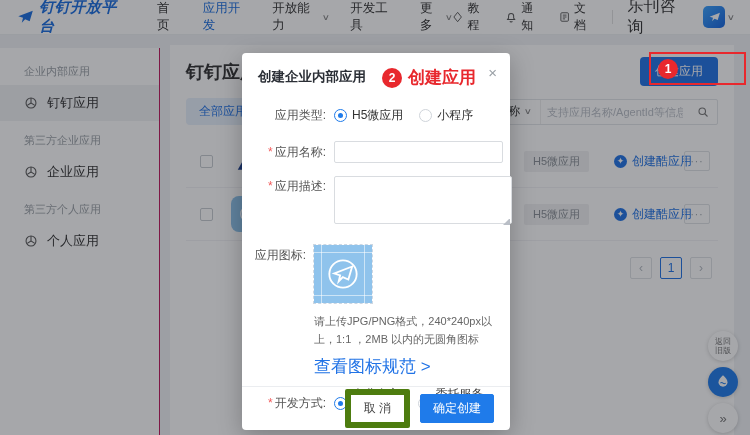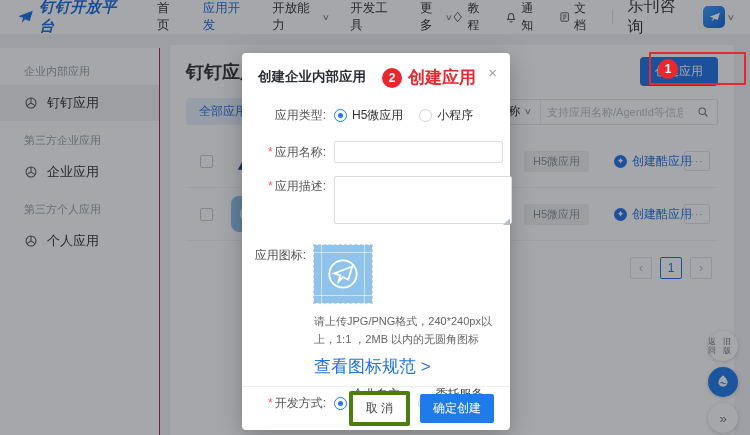--- a/index.html
+++ b/index.html
@@ -54,21 +54,21 @@
   .more-btn { position:absolute; right:8px; width:26px; height:20px; border:1px solid #dfe2e6; border-radius:2px; color:#98a0a8;
               font-size:10px; letter-spacing:1px; display:flex; align-items:center; justify-content:center; cursor:pointer; }
   .pagination { display:flex; justify-content:flex-end; gap:8px; margin-top:16px; padding-right:6px; }
   .page-box { width:22px; height:22px; border:1px solid #dfe2e6; border-radius:2px; background:#fff; color:#b4bac1;
               font-size:12px; display:flex; align-items:center; justify-content:center; cursor:pointer; }
   .page-box.current { border-color:#2173e6; color:#2173e6; }
 
   
   .floating { position:absolute; right:12px; bottom:2px; display:flex; flex-direction:column; align-items:center; gap:6px; z-index:2; }
   .float-circle { width:30px; height:30px; border-radius:50%; background:#fff; box-shadow:0 1px 4px rgba(0,0,0,.18);
-                  display:flex; align-items:center; justify-content:center; cursor:pointer; }
+                  display:flex; flex-direction:column; align-items:center; justify-content:center; cursor:pointer; }
   .float-circle.blue { background:#1f7bea; }
   .float-text { font-size:8px; color:#777; line-height:1.15; }
   .collapse-glyph { font-size:13px; color:#777; }
 
   
   .overlay { position:absolute; inset:0; background:rgba(20,24,31,.38); z-index:10; }
   .modal { position:absolute; left:242px; top:53px; width:268px; height:377px; background:#fff; border-radius:4px;
            box-shadow:0 6px 24px rgba(0,0,0,.25); z-index:20; }
   .modal-head { position:relative; padding:13px 16px 6px; display:flex; align-items:flex-start; }
   .modal-title { font-size:13.5px; color:#2b2f36; font-weight:600; line-height:22px; }
@@ -96,21 +96,21 @@
               display:flex; align-items:center; justify-content:center;
               background-image:
                 linear-gradient(to right, transparent 7px, rgba(255,255,255,.55) 7px, rgba(255,255,255,.55) 8px, transparent 8px),
                 linear-gradient(to right, transparent 50px, rgba(255,255,255,.55) 50px, rgba(255,255,255,.55) 51px, transparent 51px),
                 linear-gradient(to bottom, transparent 7px, rgba(255,255,255,.55) 7px, rgba(255,255,255,.55) 8px, transparent 8px),
                 linear-gradient(to bottom, transparent 50px, rgba(255,255,255,.55) 50px, rgba(255,255,255,.55) 51px, transparent 51px); }
   .icon-hint { font-size:11px; color:#666; line-height:1.65; margin-top:9px; width:180px; }
   .spec-link { display:inline-block; margin-top:7px; font-size:17px; color:#2173e6; cursor:pointer; }
   .modal-footer { position:absolute; left:0; right:0; bottom:0; height:44px; border-top:1px solid #ebedf0;
                   display:flex; align-items:center; justify-content:flex-end; gap:10px; padding:0 16px; }
-  .btn-cancel { background:#fff; border:4px solid #4d7c0f; border-radius:2px; color:#444; font-size:12px; padding:5px 13px; cursor:pointer; }
+  .btn-cancel { background:#fff; border:6px solid #4d7c0f; border-radius:2px; color:#444; font-size:12px; padding:5px 13px; cursor:pointer; }
   .btn-confirm { background:#1f7bea; border:1px solid #1f7bea; border-radius:2px; color:#fff; font-size:12px; padding:5px 12px; cursor:pointer; }
 
   
   .anno1-box { position:absolute; left:649px; top:52px; width:97px; height:33px; border:2px solid #e8282d; z-index:30; }
   .anno1-circle { position:absolute; left:658px; top:59px; z-index:31; }
 </style>
 </head>
 <body>
 
 <div class="screen">

